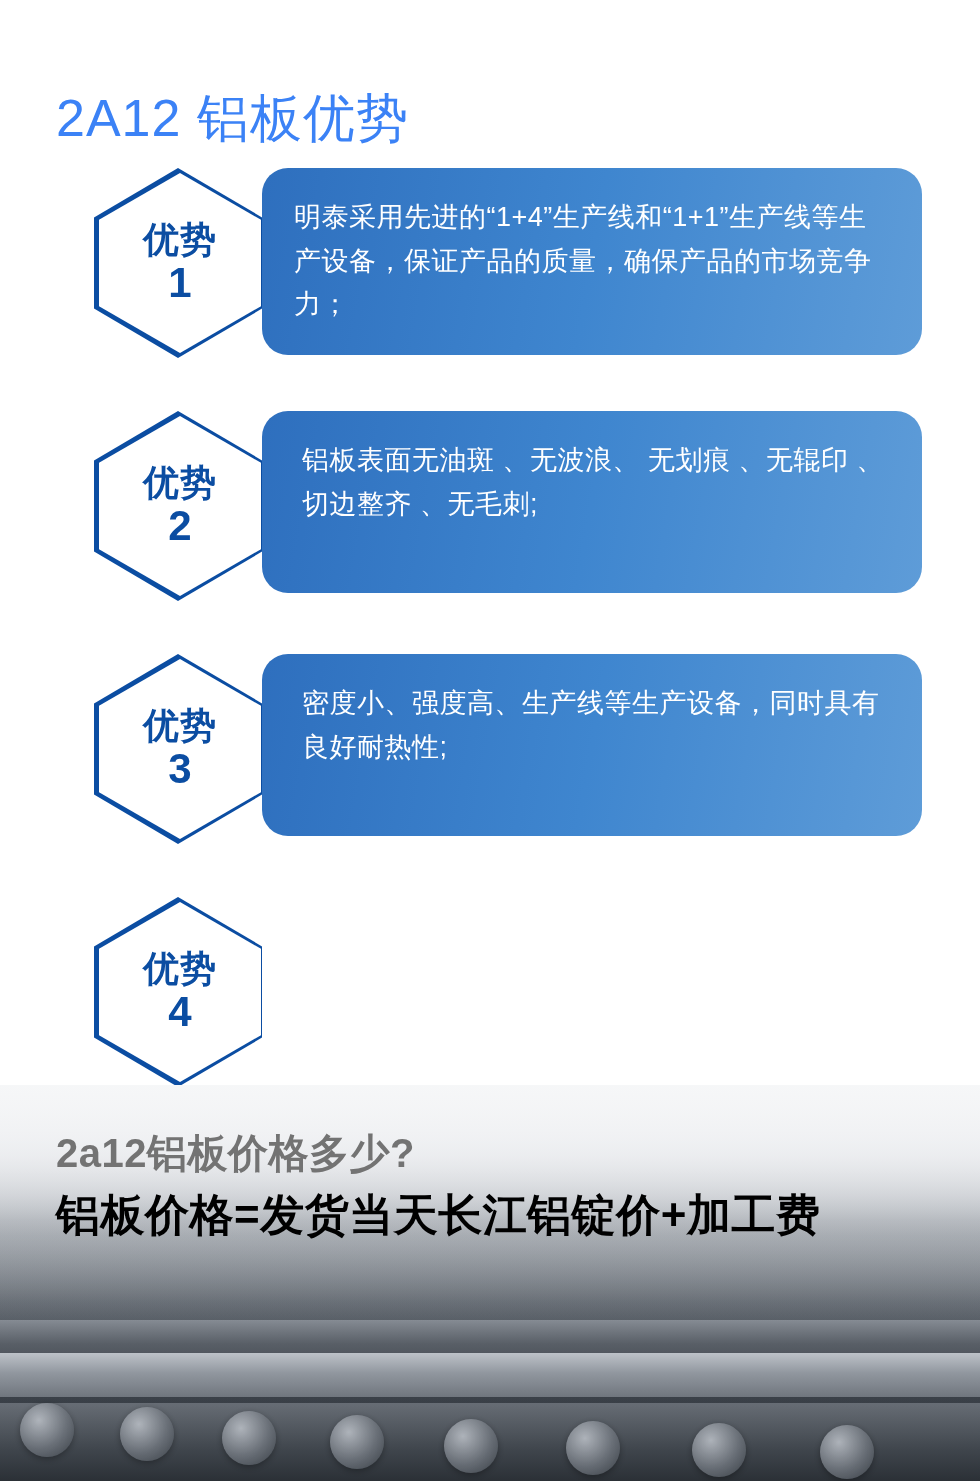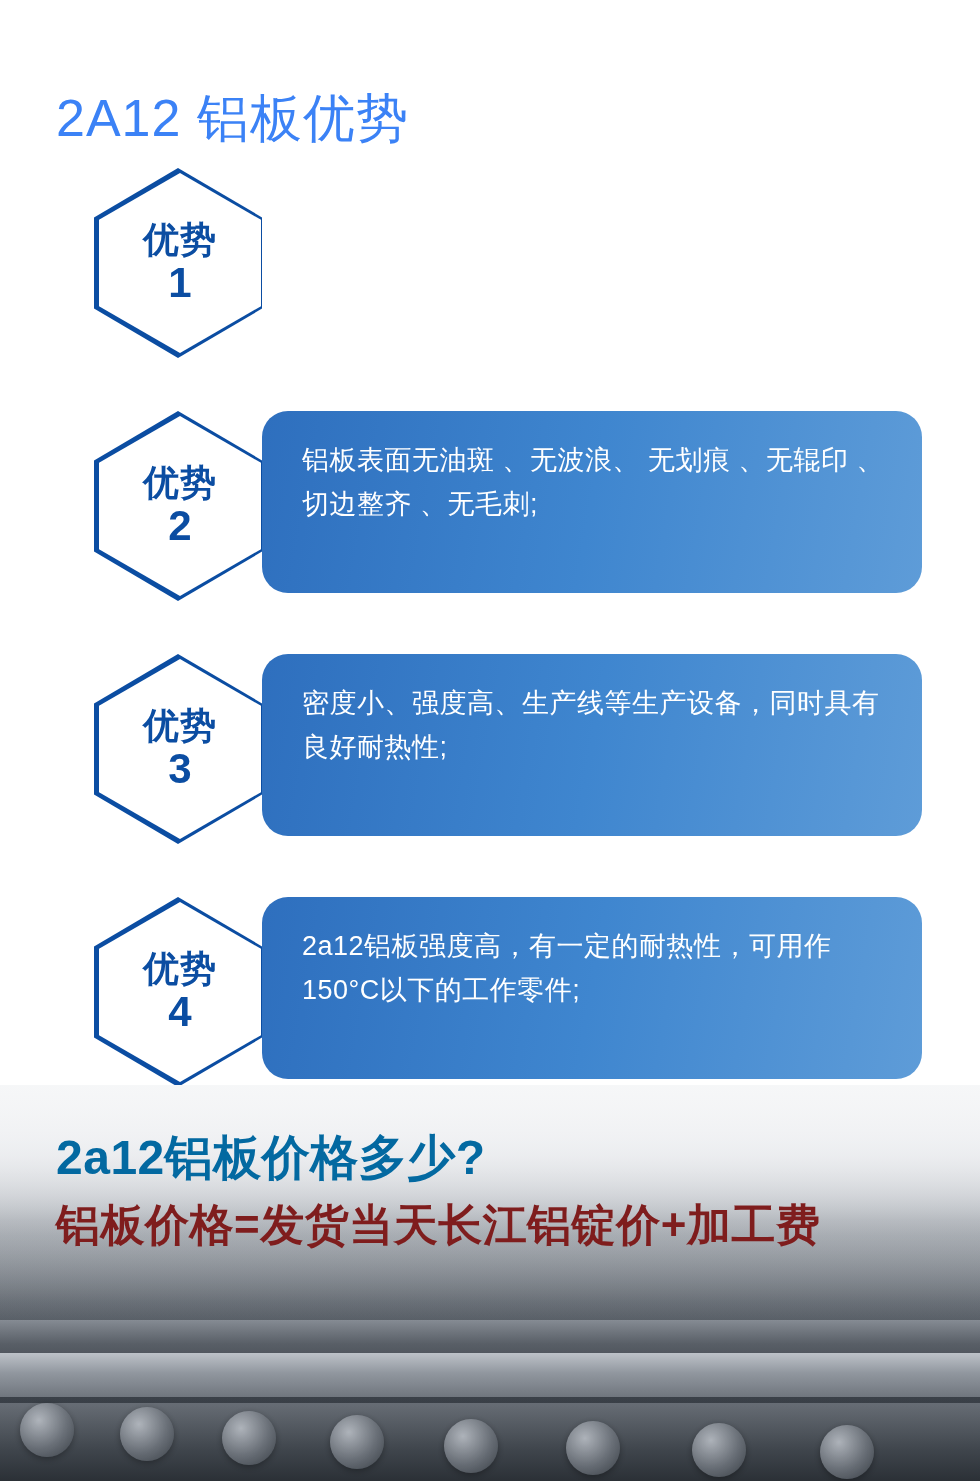--- a/index.html
+++ b/index.html
@@ -162,31 +162,31 @@
     background: linear-gradient(to bottom, rgba(246,247,248,0.96) 0%, rgba(243,244,246,0.78) 18%, rgba(236,238,241,0.30) 38%, rgba(255,255,255,0) 60%);
   }
 
   .bottom-text {
     position: absolute;
     left: 56px;
     top: 42px;
     z-index: 5;
   }
   .bt-line1 {
-    font-size: 48px;
-    font-weight: bold;
-    color: #0369a1;
+    font-size: 40px;
+    font-weight: bold;
+    color: #737373;
     line-height: 1.3;
     letter-spacing: 0.5px;
     white-space: nowrap;
   }
   .bt-line2 {
     font-size: 44px;
     font-weight: bold;
-    color: #7f1d1d;
+    color: #000000;
     line-height: 1.35;
     letter-spacing: 0.5px;
     white-space: nowrap;
     margin-top: 6px;
   }
 </style>
 </head>
 <body>
 
 <div class="page">
@@ -195,20 +195,23 @@
 
   <div class="adv-list">
 
     <div class="adv-row">
       <div class="hex-outer">
         <div class="hex-inner">
           <div class="hex-label">优势</div>
           <div class="hex-num">1</div>
         </div>
       </div>
+      <div class="bubble h-lg">
+        <p>明泰采用先进的“1+4”生产线和“1+1”生产线等生产设备，保证产品的质量，确保产品的市场竞争力；</p>
+      </div>
     </div>
 
     <div class="adv-row">
       <div class="hex-outer">
         <div class="hex-inner">
           <div class="hex-label">优势</div>
           <div class="hex-num">2</div>
         </div>
       </div>
       <div class="bubble h-md">
@@ -227,23 +230,20 @@
         <p>密度小、强度高、生产线等生产设备，同时具有良好耐热性;</p>
       </div>
     </div>
 
     <div class="adv-row">
       <div class="hex-outer">
         <div class="hex-inner">
           <div class="hex-label">优势</div>
           <div class="hex-num">4</div>
         </div>
-      </div>
-      <div class="bubble h-md">
-        <p>2a12铝板强度高，有一定的耐热性，可用作150°C以下的工作零件;</p>
       </div>
     </div>
 
   </div>
 
   <div class="bottom">
     <div class="photo">
       <div class="roller-bar b1"></div>
       <div class="sheet"></div>
       <div class="roller-bar b2"></div>

